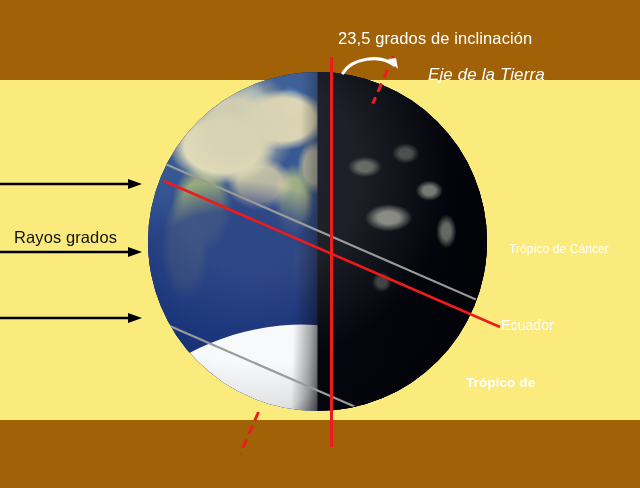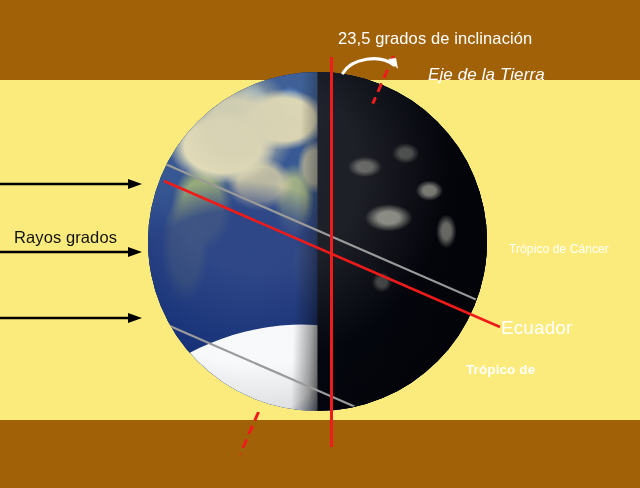--- a/index.html
+++ b/index.html
@@ -147,22 +147,22 @@
   .label {
     position: absolute;
     color: #ffffff;
     white-space: nowrap;
     letter-spacing: .1px;
   }
   .lbl-tilt      { left: 338px; top: 29px;  font-size: 16.5px; }
   .lbl-axis      { left: 428px; top: 65px;  font-size: 17px; font-style: italic; }
   .lbl-rays      { left: 14px;  top: 228px; font-size: 16.5px; color: #111111; }
   .lbl-cancer    { left: 509px; top: 242px; font-size: 12px; }
-  .lbl-ecuador   { left: 501px; top: 317px; font-size: 19px; }
-  .lbl-capri     { left: 466px; top: 360px; font-size: 13.5px; font-weight: bold; line-height: 20px; }
+  .lbl-ecuador   { left: 501px; top: 317px; font-size: 14px; }
+  .lbl-capri     { left: 466px; top: 373px; font-size: 13.5px; font-weight: bold; line-height: 20px; }
 
   
   .rot-arrow {
     position: absolute;
     left: 340px;
     top: 52px;
     width: 66px;
     height: 30px;
   }
 </style>

